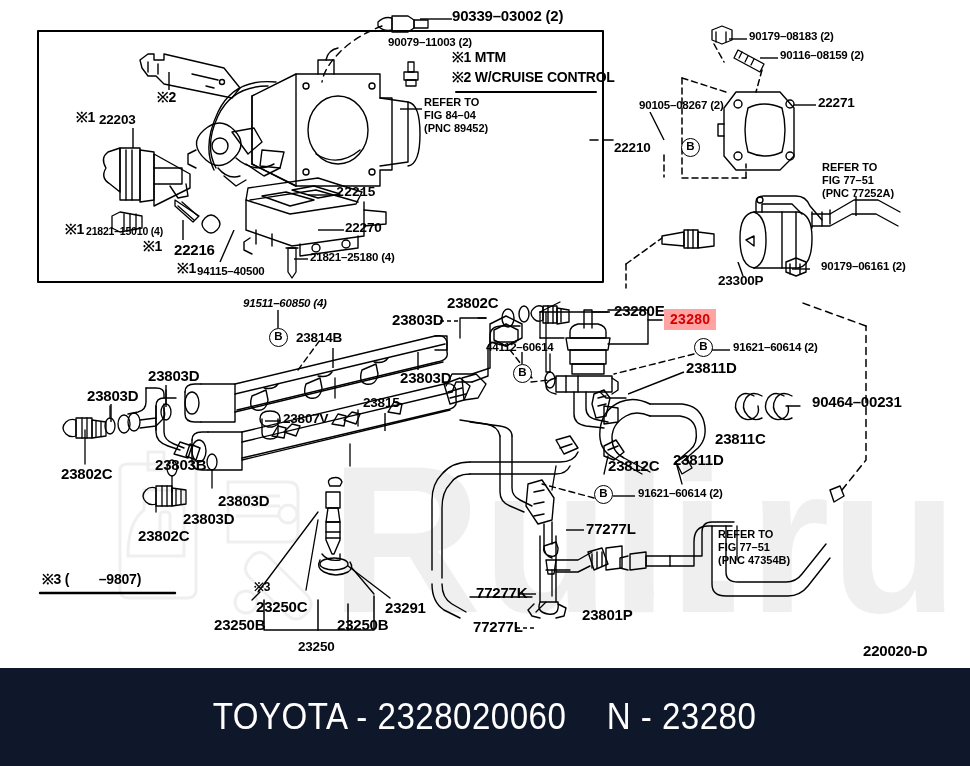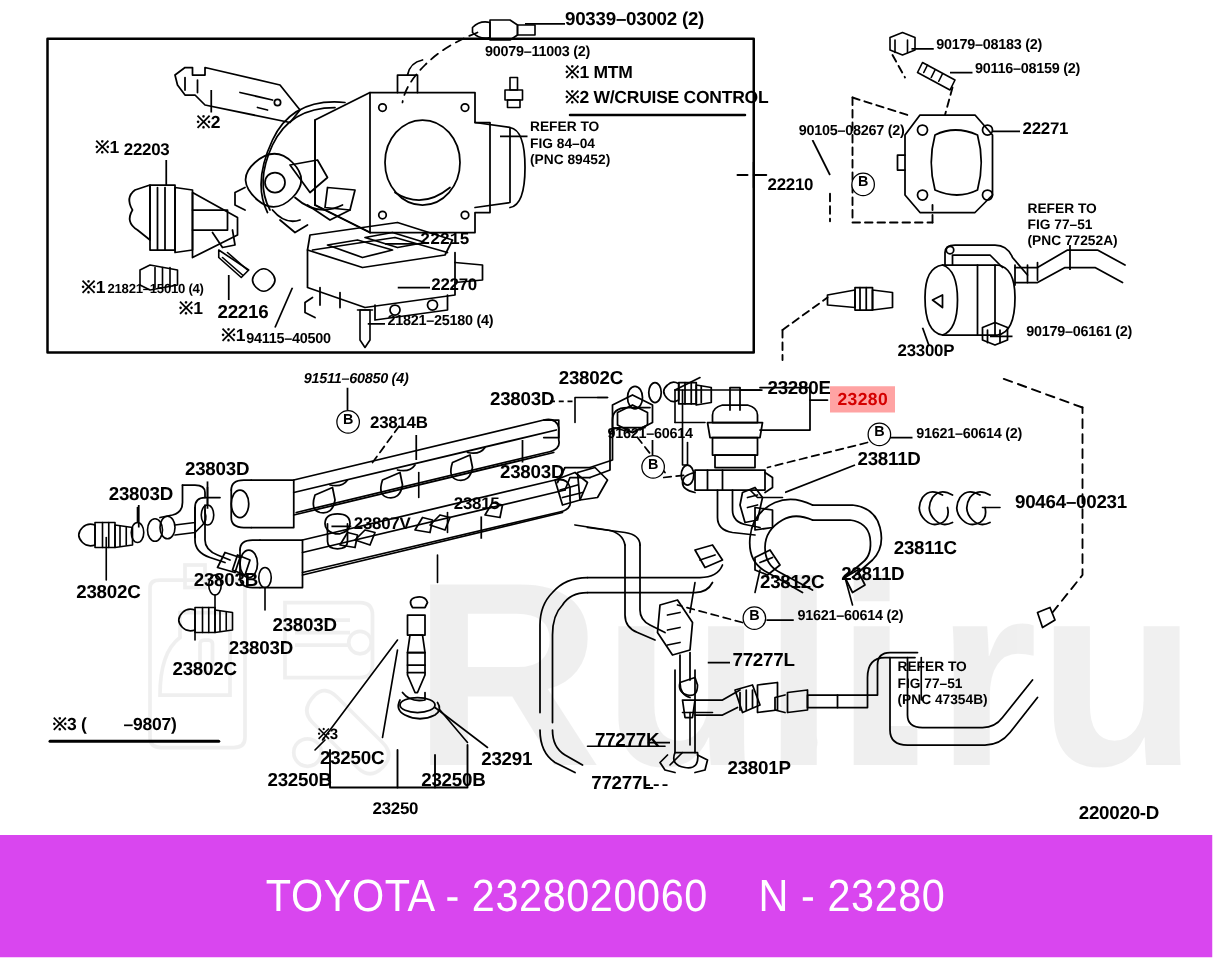--- a/index.html
+++ b/index.html
@@ -48,21 +48,21 @@
   .cB{
     position:absolute;
     width:17px;height:17px;border:1.6px solid #000;border-radius:50%;
     font-size:11.5px;font-weight:bold;line-height:15px;text-align:center;
     background:#fff;color:#000;
   }
 
   
   #footer{
     position:absolute;left:0;top:668px;width:970px;height:98px;
-    background:#d946ef;
+    background:#0f172a;
     display:flex;align-items:center;justify-content:center;
   }
   #footer .ftxt{
     color:#ffffff;font-size:36px;font-weight:normal;letter-spacing:0.5px;
     font-family:"Liberation Sans", sans-serif;
     display:flex;align-items:baseline;gap:44px;
     transform:scaleX(0.92);
   }
   .wm{opacity:0.085;}
 </style>
@@ -650,21 +650,21 @@
     <div class="lbl s13" style="left:283px;top:412px;">23807V</div>
     <svg style="position:absolute;left:265px;top:416px;" width="20" height="10">
         <line x1="0" y1="5" x2="16" y2="5" stroke="#000" stroke-width="1.4"></line>
       </svg>
 
     <div class="lbl s13" style="left:363px;top:396px;">23815</div>
     <svg style="position:absolute;left:380px;top:413px;" width="10" height="20">
         <line x1="5" y1="0" x2="5" y2="18" stroke="#000" stroke-width="1.4"></line>
       </svg>
 
-    <div class="lbl s11" style="left:486px;top:341px;">91621–60614</div>
+    <div class="lbl s11" style="left:486px;top:341px;">44112–60614</div>
     <div class="cB" style="left:513px;top:364px;">B</div>
     <svg style="position:absolute;left:517px;top:352px;" width="10" height="14">
         <line x1="5" y1="0" x2="5" y2="12" stroke="#000" stroke-width="1.4"></line>
       </svg>
 
     <div class="lbl s12" style="left:614px;top:303px;">23280E</div>
     <svg style="position:absolute;left:592px;top:307px;" width="22" height="10">
         <line x1="0" y1="5" x2="18" y2="5" stroke="#000" stroke-width="1.4"></line>
       </svg>
 

